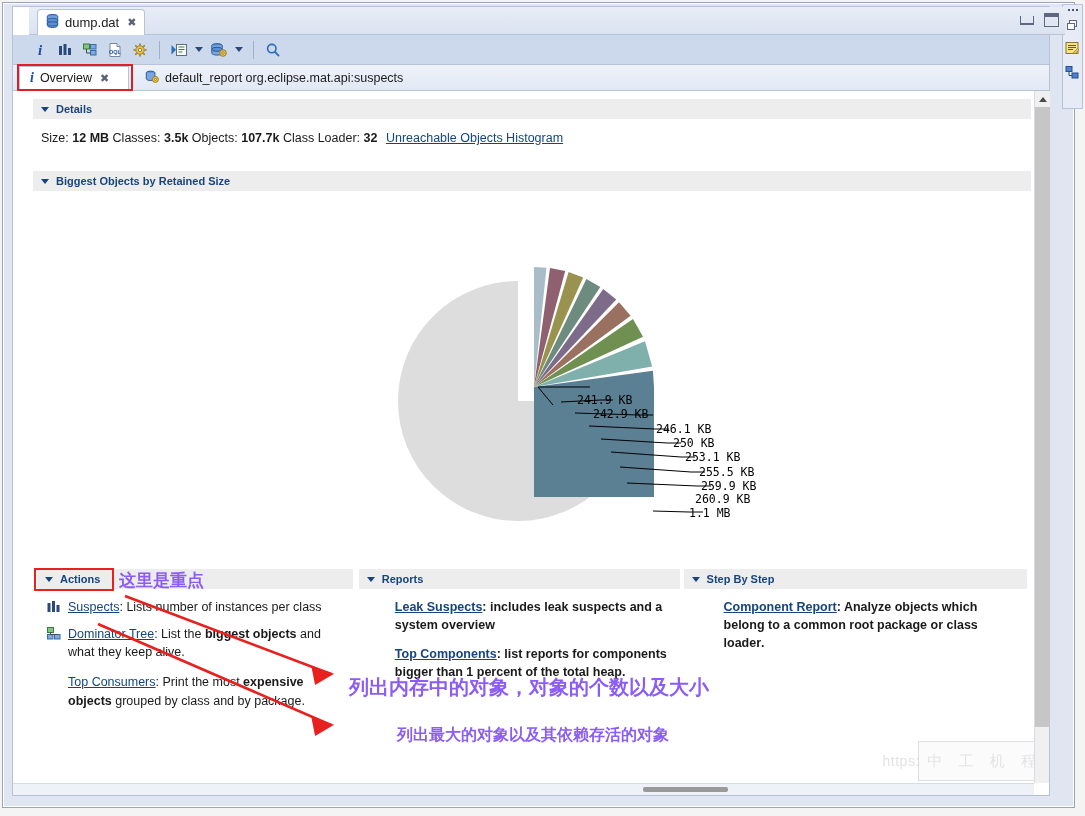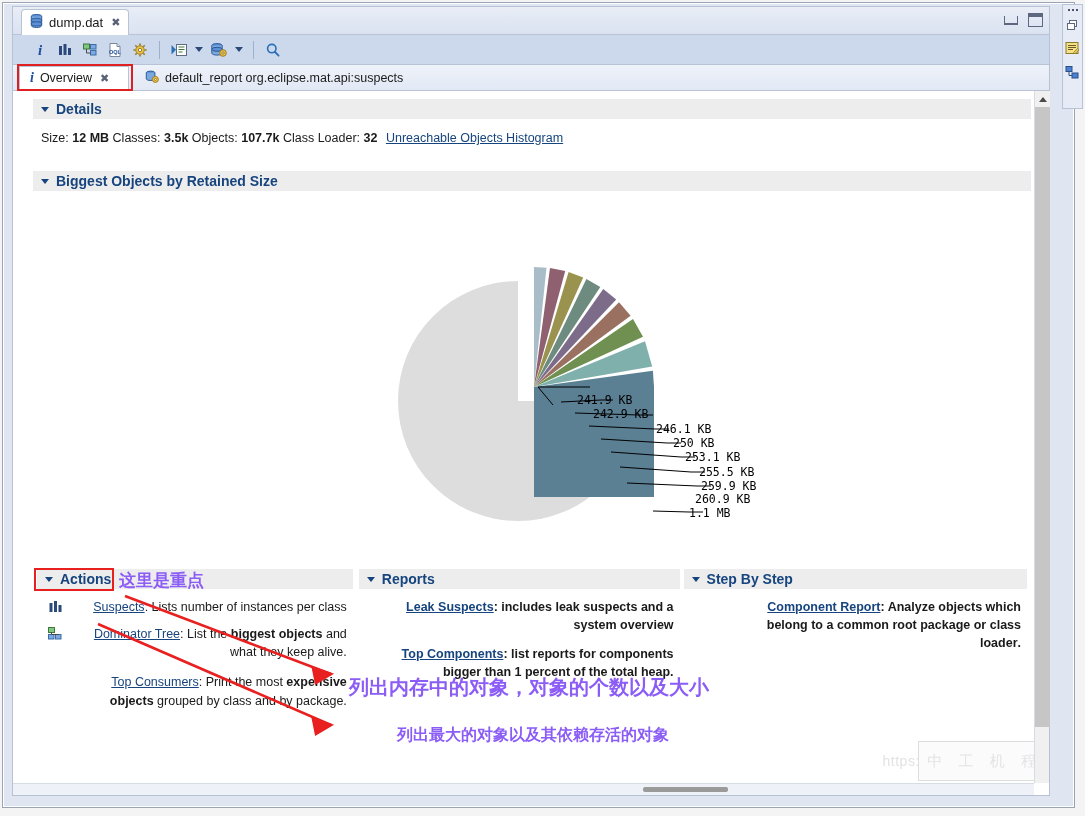--- a/index.html
+++ b/index.html
@@ -27,21 +27,21 @@
   }
   
   .editor-area{
     position:absolute;left:12px;top:6px;width:1038px;height:790px;
     background:#ffffff;
     border:1px solid #b8c2d4;
     box-sizing:border-box;
   }
   
   .tabstrip{
-    position:absolute;left:0;top:0;width:100%;height:28px;
+    position:absolute;left:16px;top:0;width:100%;height:28px;
     background:linear-gradient(to bottom,#e8edf6 0%,#dbe3f1 100%);
     border-bottom:1px solid #b9c3d6;
     box-sizing:border-box;
   }
   .filetab{
     position:absolute;left:8px;top:2px;height:26px;
     display:flex;align-items:center;gap:6px;
     padding:0 8px 0 8px;
     background:#ffffff;
     border:1px solid #b9c3d6;border-bottom:none;
@@ -130,40 +130,40 @@
     position:absolute;left:0;right:15px;bottom:0;height:12px;
     background:#eef1f8;border-top:1px solid #d6dbe4;box-sizing:border-box;
   }
   .hs-thumb{
     position:absolute;left:630px;top:3px;height:5px;width:85px;background:#9a9a9a;border-radius:2px;
   }
   
   .sec-head{
     height:20px;background:#ededed;
     display:flex;align-items:center;gap:7px;padding-left:8px;
-    font-size:14px;font-weight:bold;color:#16447e;
+    font-size:11px;font-weight:bold;color:#16447e;
     box-sizing:border-box;
   }
   .tri{
     width:0;height:0;border-left:4.5px solid transparent;border-right:4.5px solid transparent;
     border-top:5.5px solid #16447e;
   }
   .details-line{
     padding:12px 0 0 28px;font-size:12.5px;color:#1a1a1a;
   }
   .details-line b{font-weight:bold;}
   a.lnk{color:#16447e;text-decoration:underline;cursor:pointer;}
   
   .chartwrap{position:relative;width:100%;height:370px;}
   .pie-svg{position:absolute;left:0;top:0;}
   .mono{font-family:"DejaVu Sans Mono","Liberation Mono",monospace;}
   
   .cols{
     position:absolute;left:24px;top:478px;right:22px;
-    display:flex;gap:0;text-align:right;
+    display:flex;gap:0;
   }
   .col{position:relative;}
   .col.c1{width:320px;}
   .col.c2{width:325px;margin-left:6px;}
   .col.c3{width:348px;margin-left:4px;}
   .col-body{padding:9px 6px 0 10px;font-size:12.5px;line-height:1.45;color:#1a1a1a;}
   .aitem{display:flex;gap:6px;margin-bottom:7px;}
   .aicon{width:15px;flex:0 0 15px;padding-top:2px;}
   .atext{flex:1;}
   .ritem{margin:0 0 11px 26px;font-weight:bold;}

